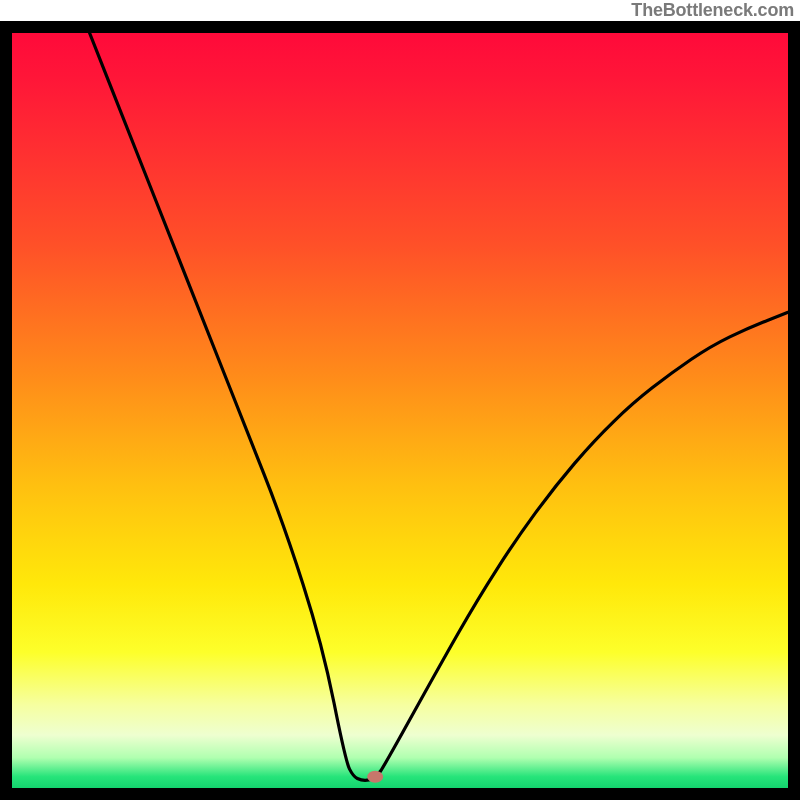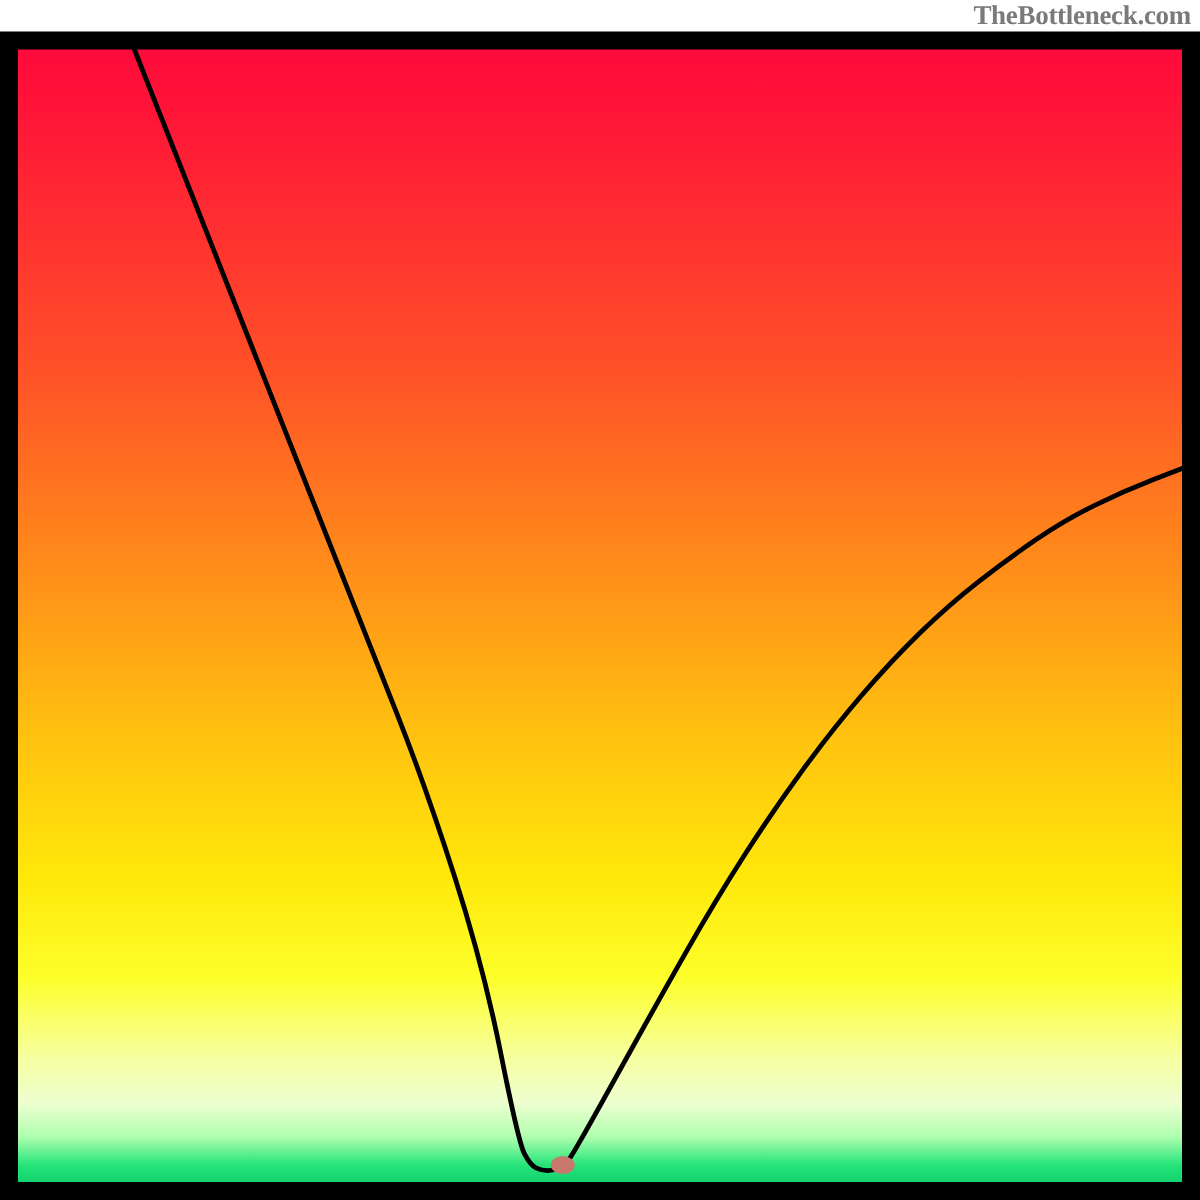--- a/index.html
+++ b/index.html
@@ -44,21 +44,20 @@
   .watermark {
     position: absolute;
     top: 0;
     right: 6px;
     height: 21px;
     line-height: 21px;
     color: #7a7a7a;
     font-size: 18px;
     font-weight: 600;
     letter-spacing: -0.2px;
-    font-family: Liberation Serif, serif;
   }
   svg.curve {
     position: absolute;
     top: 0;
     left: 0;
     width: 776px;
     height: 755px;
     overflow: visible;
   }
   .marker {

